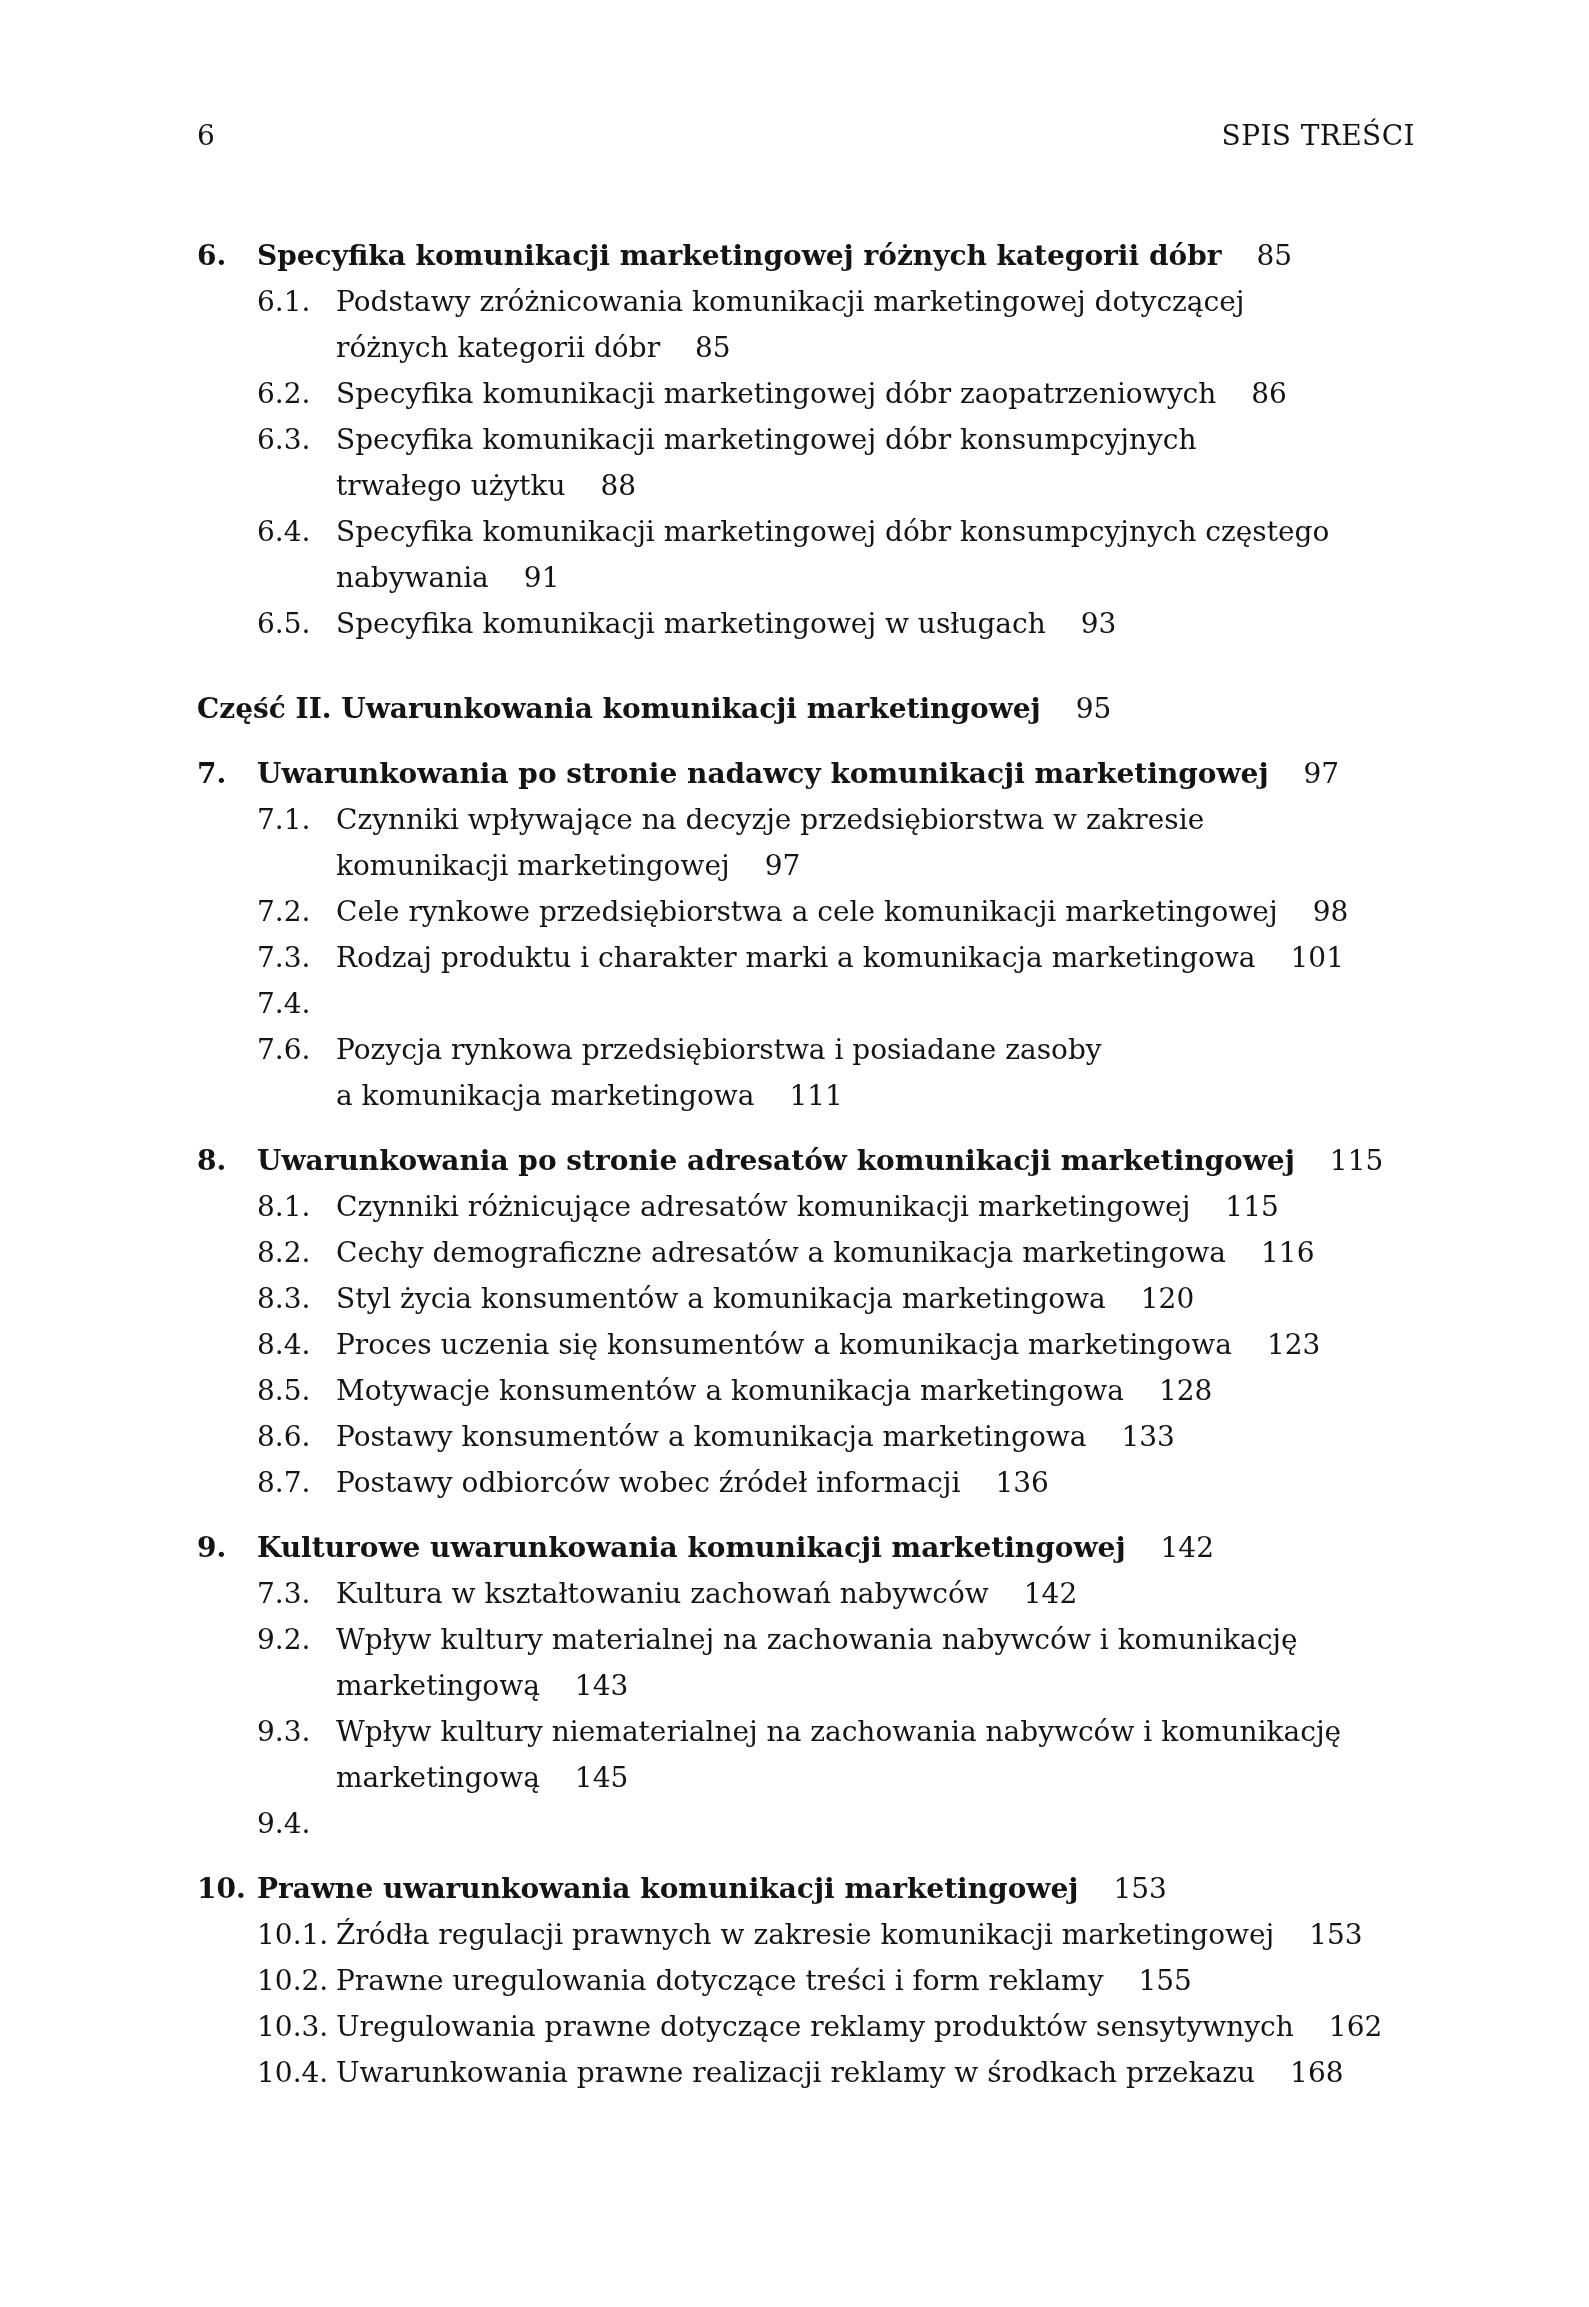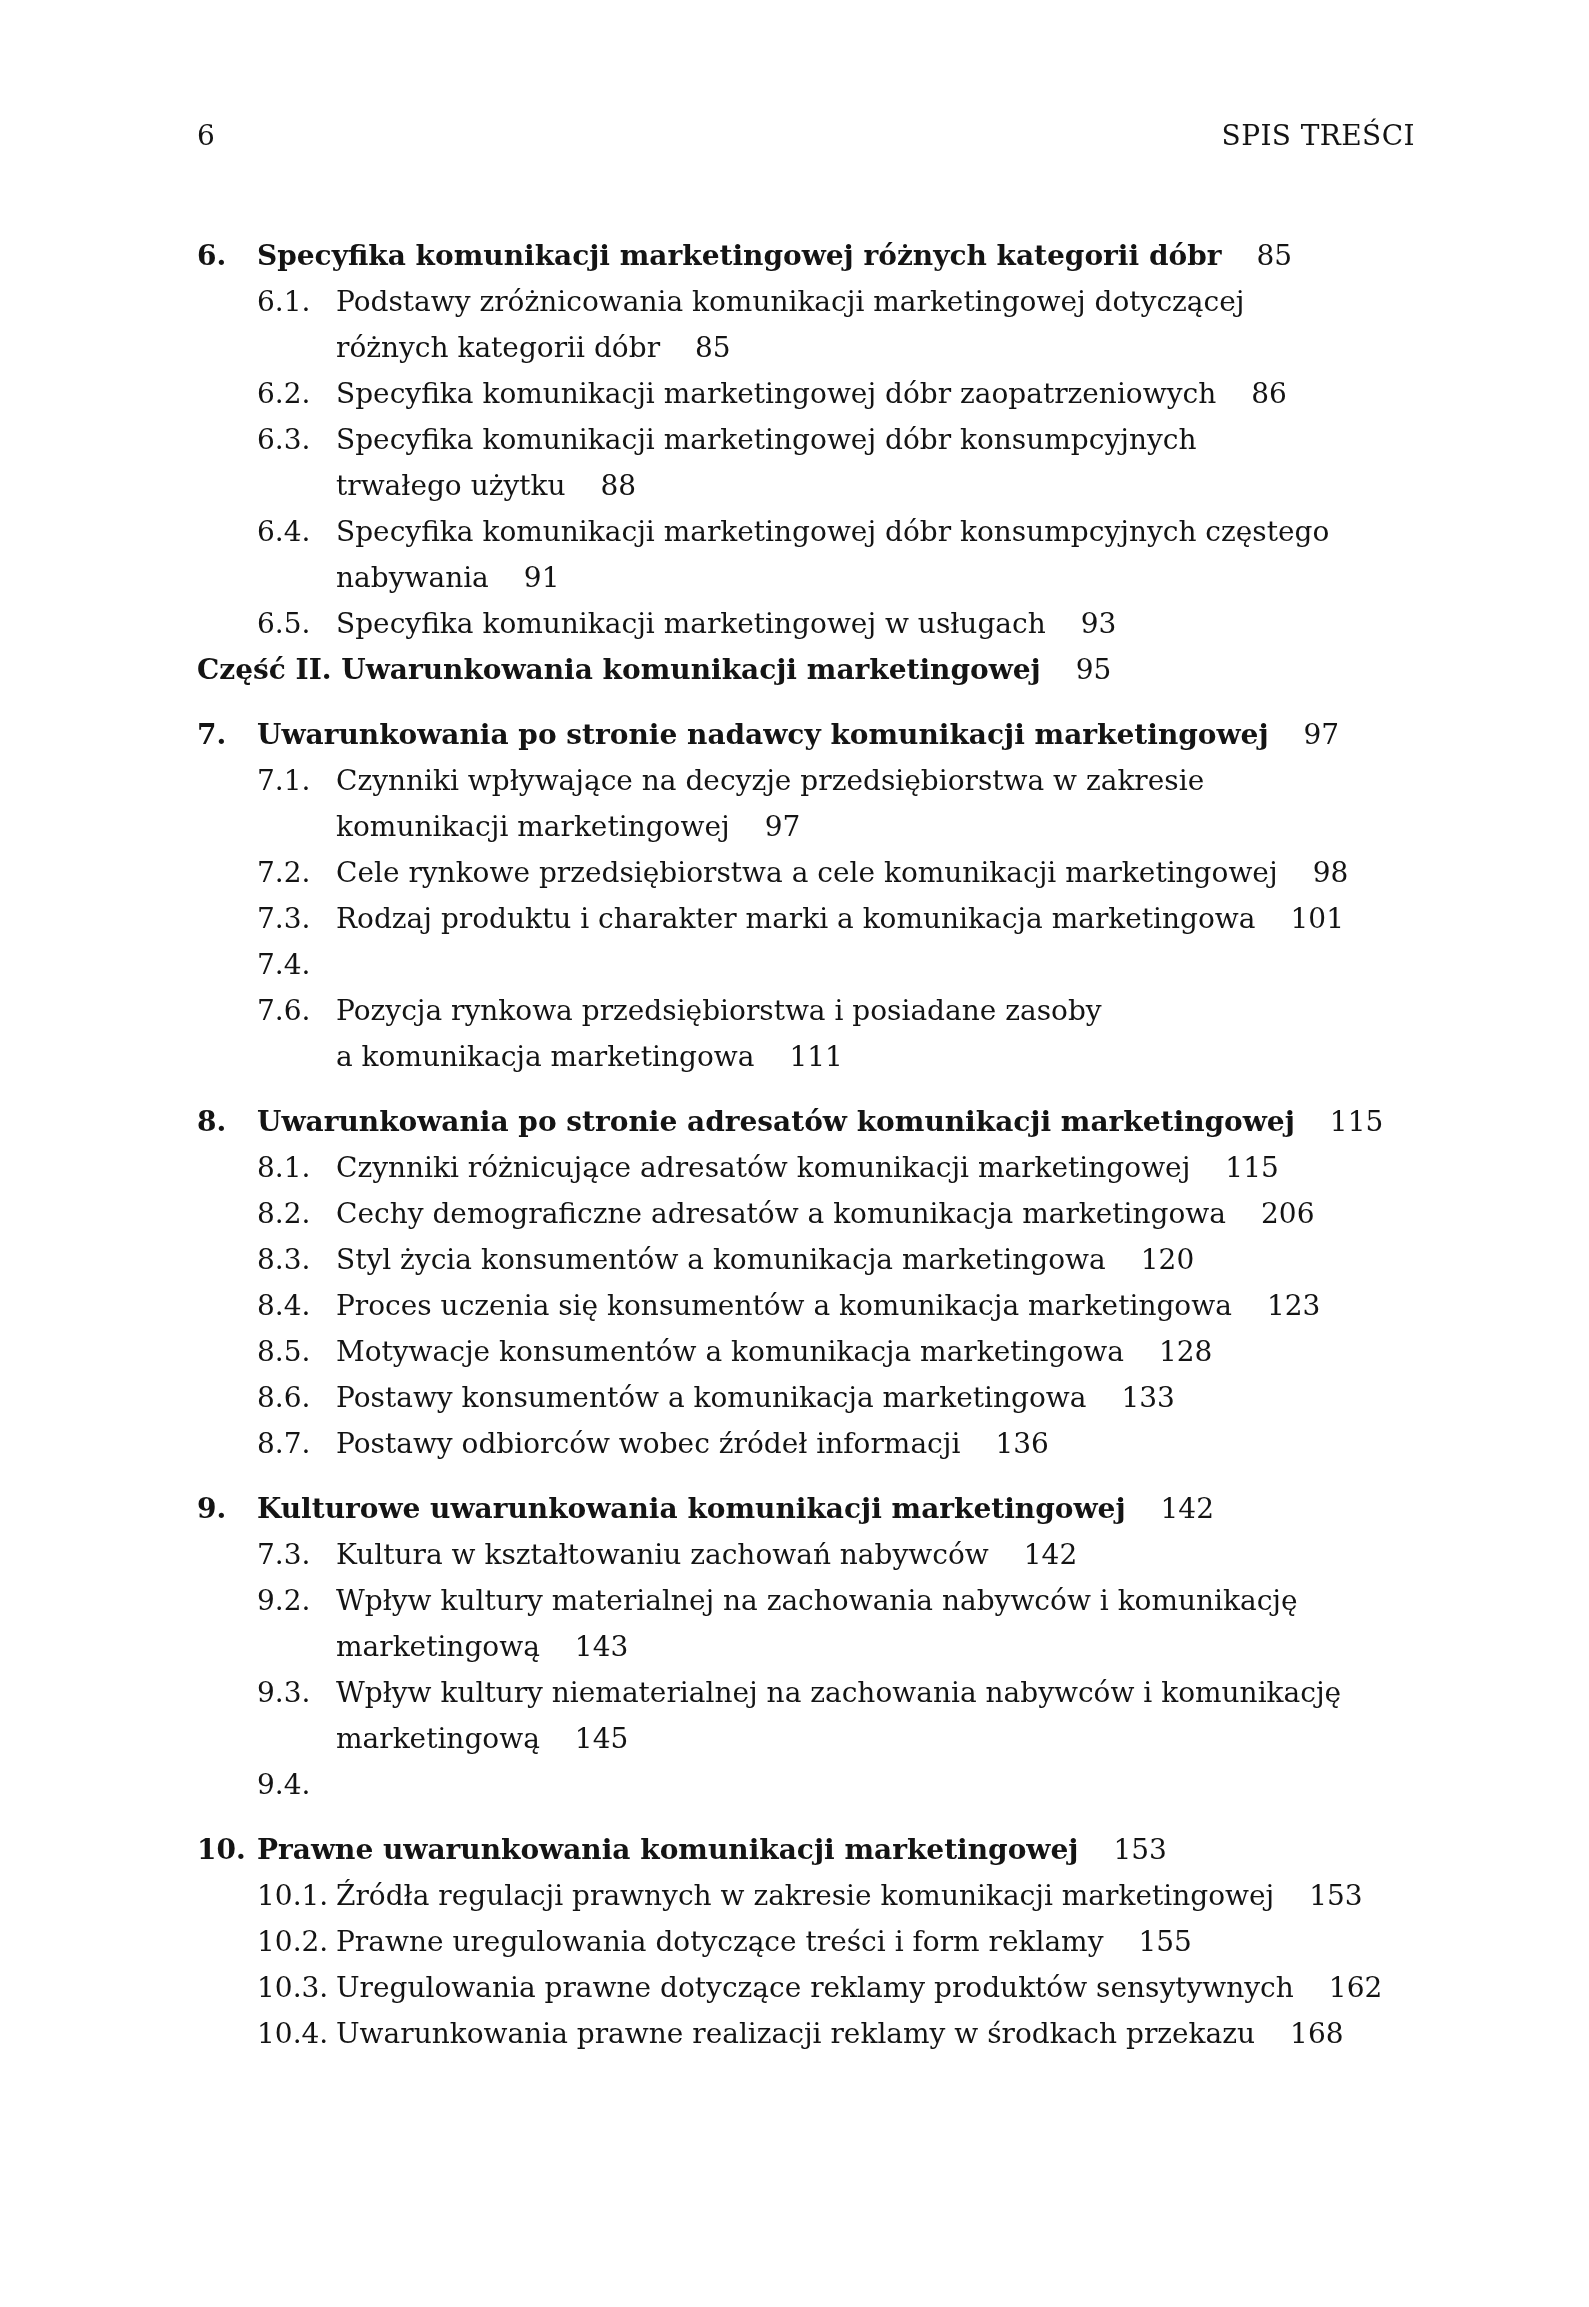--- a/index.html
+++ b/index.html
@@ -19,21 +19,21 @@
 
   .chapter { margin-top: 19px; }
   .chapter.first { margin-top: 0; }
   .chapter .head { font-weight: bold; }
   .chapter .head .num { left: 0; }
   .chapter .head .text { left: 60px; }
   .entry .num { left: 60px; }
   .entry .text { left: 139px; }
   .entry .cont { left: 139px; }
 
-  .part { margin-bottom: 0; font-weight: bold; }
+  .part { margin-top: 39px; margin-bottom: 0; font-weight: bold; }
   .part .text { left: 0; }
 </style>
 </head>
 <body>
 
 <div class="page">
   <div class="running-head">
     <span class="folio">6</span>
     <span class="title">SPIS TREŚCI</span>
   </div>
@@ -134,21 +134,21 @@
         </div>
         <div class="entry">
           <div class="row">
             <span class="num">8.1.</span>
             <span class="text"><span>Czynniki różnicujące adresatów komunikacji marketingowej</span><span class="page-ref">115</span></span>
           </div>
         </div>
         <div class="entry">
           <div class="row">
             <span class="num">8.2.</span>
-            <span class="text"><span>Cechy demograficzne adresatów a komunikacja marketingowa</span><span class="page-ref">206</span></span>
+            <span class="text"><span>Cechy demograficzne adresatów a komunikacja marketingowa</span><span class="page-ref">116</span></span>
           </div>
         </div>
         <div class="entry">
           <div class="row">
             <span class="num">8.3.</span>
             <span class="text"><span>Styl życia konsumentów a komunikacja marketingowa</span><span class="page-ref">120</span></span>
           </div>
         </div>
         <div class="entry">
           <div class="row">

